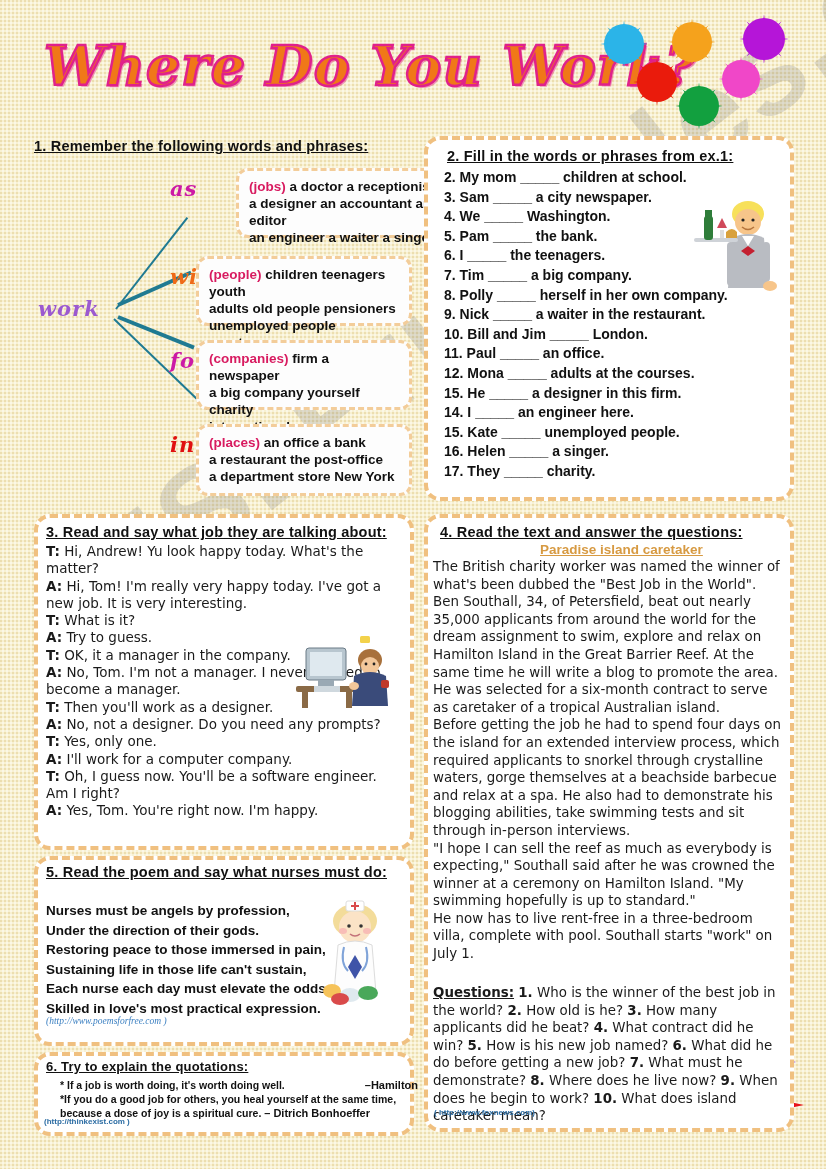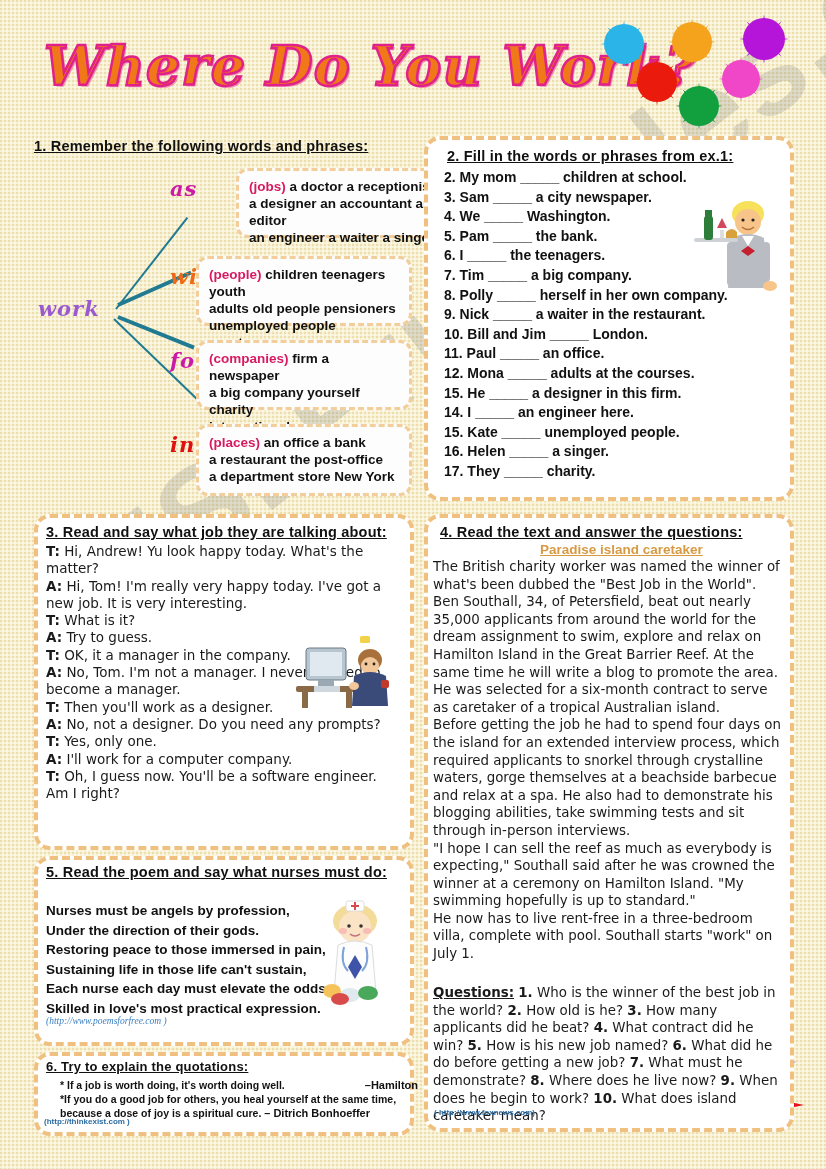--- a/index.html
+++ b/index.html
@@ -275,20 +275,21 @@
       <div class="hand"><span class="bold">A:</span> Hi, Tom! I'm really very happy today. I've got a new job. It is very interesting.</div>
       <div class="hand"><span class="bold">T:</span> What is it?</div>
       <div class="hand"><span class="bold">A:</span> Try to guess.</div>
       <div class="hand"><span class="bold">T:</span> OK, it a manager in the company.</div>
       <div class="hand"><span class="bold">A:</span> No, Tom. I'm not a manager. I never wanted to become a manager.</div>
       <div class="hand"><span class="bold">T:</span> Then you'll work as a designer.</div>
       <div class="hand"><span class="bold">A:</span> No, not a designer. Do you need any prompts?</div>
       <div class="hand"><span class="bold">T:</span> Yes, only one.</div>
       <div class="hand"><span class="bold">A:</span> I'll work for a computer company.</div>
       <div class="hand"><span class="bold">T:</span> Oh, I guess now. You'll be a software engineer. Am I right?</div>
+      <div class="hand"><span class="bold">A:</span> Yes, Tom. You're right now. I'm happy.</div>
     </div>
 
   <svg style="position:absolute;left:288px;top:630px;" width="110" height="80" viewBox="0 0 110 80">
     <rect x="18" y="18" width="40" height="32" rx="3" fill="#b8c6cf" stroke="#6a7a86"></rect>
     <rect x="22" y="22" width="32" height="24" fill="#dfe9ef"></rect>
     <rect x="30" y="50" width="16" height="6" fill="#9aa9b4"></rect>
     <rect x="8" y="56" width="62" height="6" rx="2" fill="#8a6a46"></rect>
     <rect x="14" y="62" width="6" height="16" fill="#8a6a46"></rect>
     <rect x="58" y="62" width="6" height="16" fill="#8a6a46"></rect>
     <rect x="26" y="56" width="26" height="6" fill="#cfd8de"></rect>

